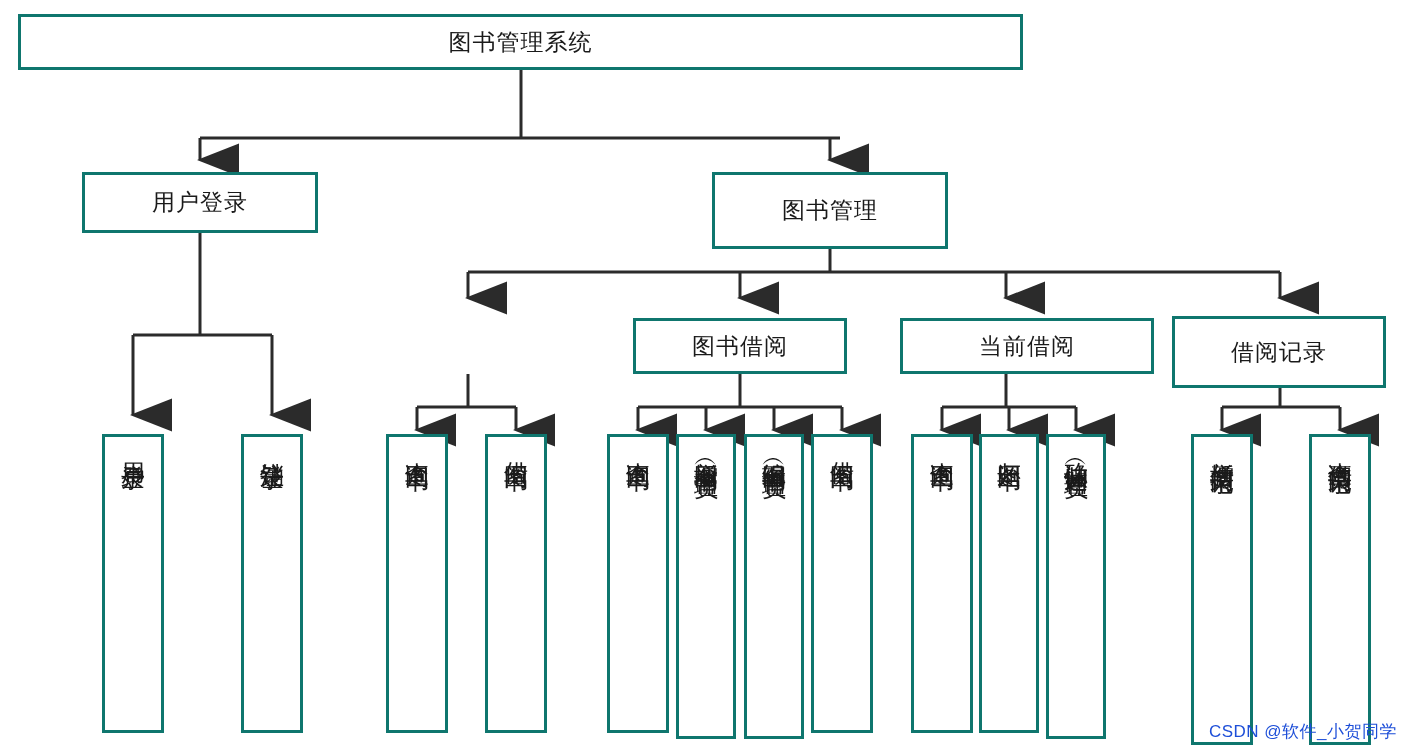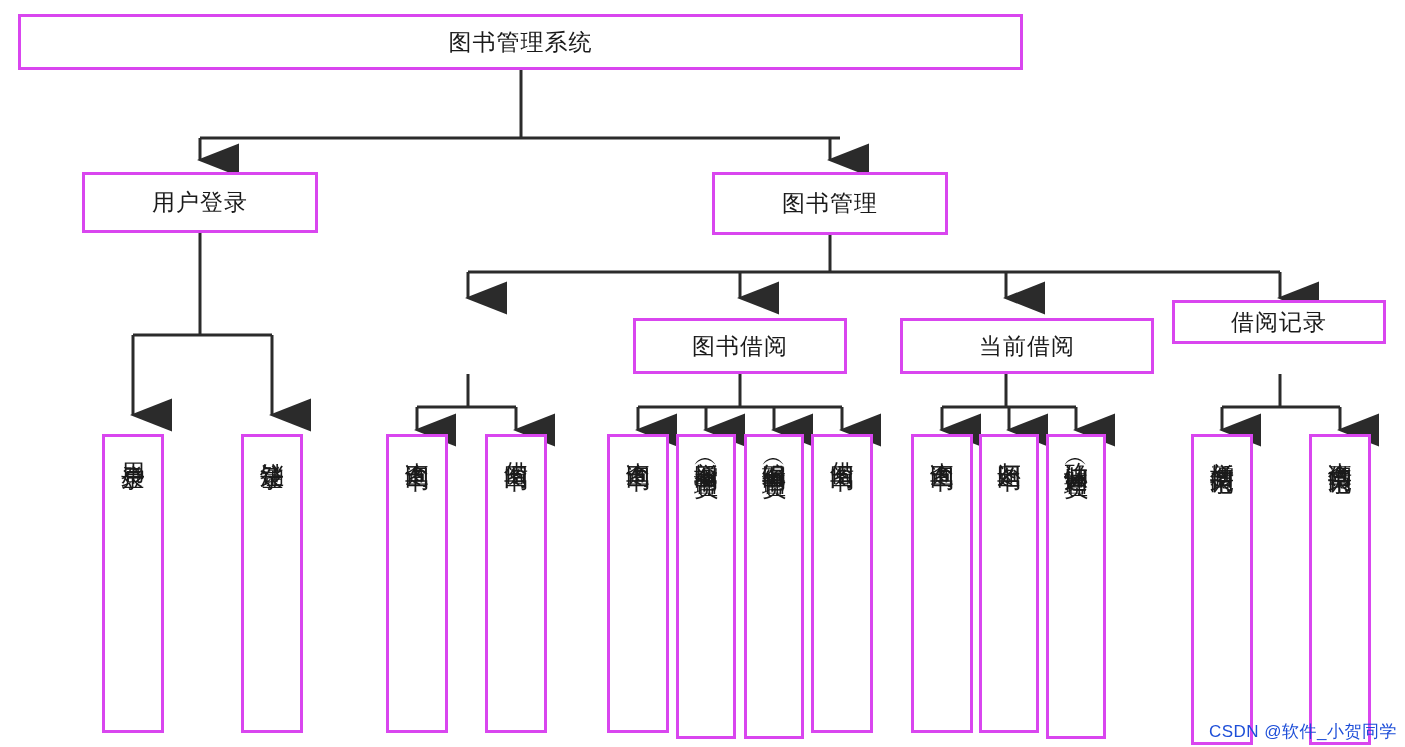--- a/index.html
+++ b/index.html
@@ -21,21 +21,21 @@
     position: absolute;
     left: 0;
     top: 0;
     width: 1405px;
     height: 747px;
     pointer-events: none;
   }
   .node {
     position: absolute;
     box-sizing: border-box;
-    border: 3px solid #d946ef;
+    border: 3px solid #0f766e;
     background: #ffffff;
     display: flex;
     align-items: center;
     justify-content: center;
     color: #1a1a1a;
   }
   .node.h {
     font-size: 23px;
     letter-spacing: 1px;
   }
@@ -118,31 +118,31 @@
     </g>
   </svg>
 
   <div class="node h" style="left:18px; top:14px; width:1005px; height:56px;">
     <span>图书管理系统</span>
   </div>
 
   <div class="node h" style="left:82px; top:172px; width:236px; height:61px;">
     <span>用户登录</span>
   </div>
-  <div class="node h" style="left:712px; top:172px; width:236px; height:63px;">
+  <div class="node h" style="left:712px; top:172px; width:236px; height:77px;">
     <span>图书管理</span>
   </div>
 
   <div class="node h" style="left:633px; top:318px; width:214px; height:56px;">
     <span>图书借阅</span>
   </div>
   <div class="node h" style="left:900px; top:318px; width:254px; height:56px;">
     <span>当前借阅</span>
   </div>
-  <div class="node h" style="left:1172px; top:300px; width:214px; height:44px;">
+  <div class="node h" style="left:1172px; top:316px; width:214px; height:72px;">
     <span>借阅记录</span>
   </div>
 
   <div class="node v" style="left:102px; top:434px; width:62px; height:299px;">
     <span class="vtext">用户登录</span>
   </div>
   <div class="node v" style="left:241px; top:434px; width:62px; height:299px;">
     <span class="vtext">注销登录</span>
   </div>
 

